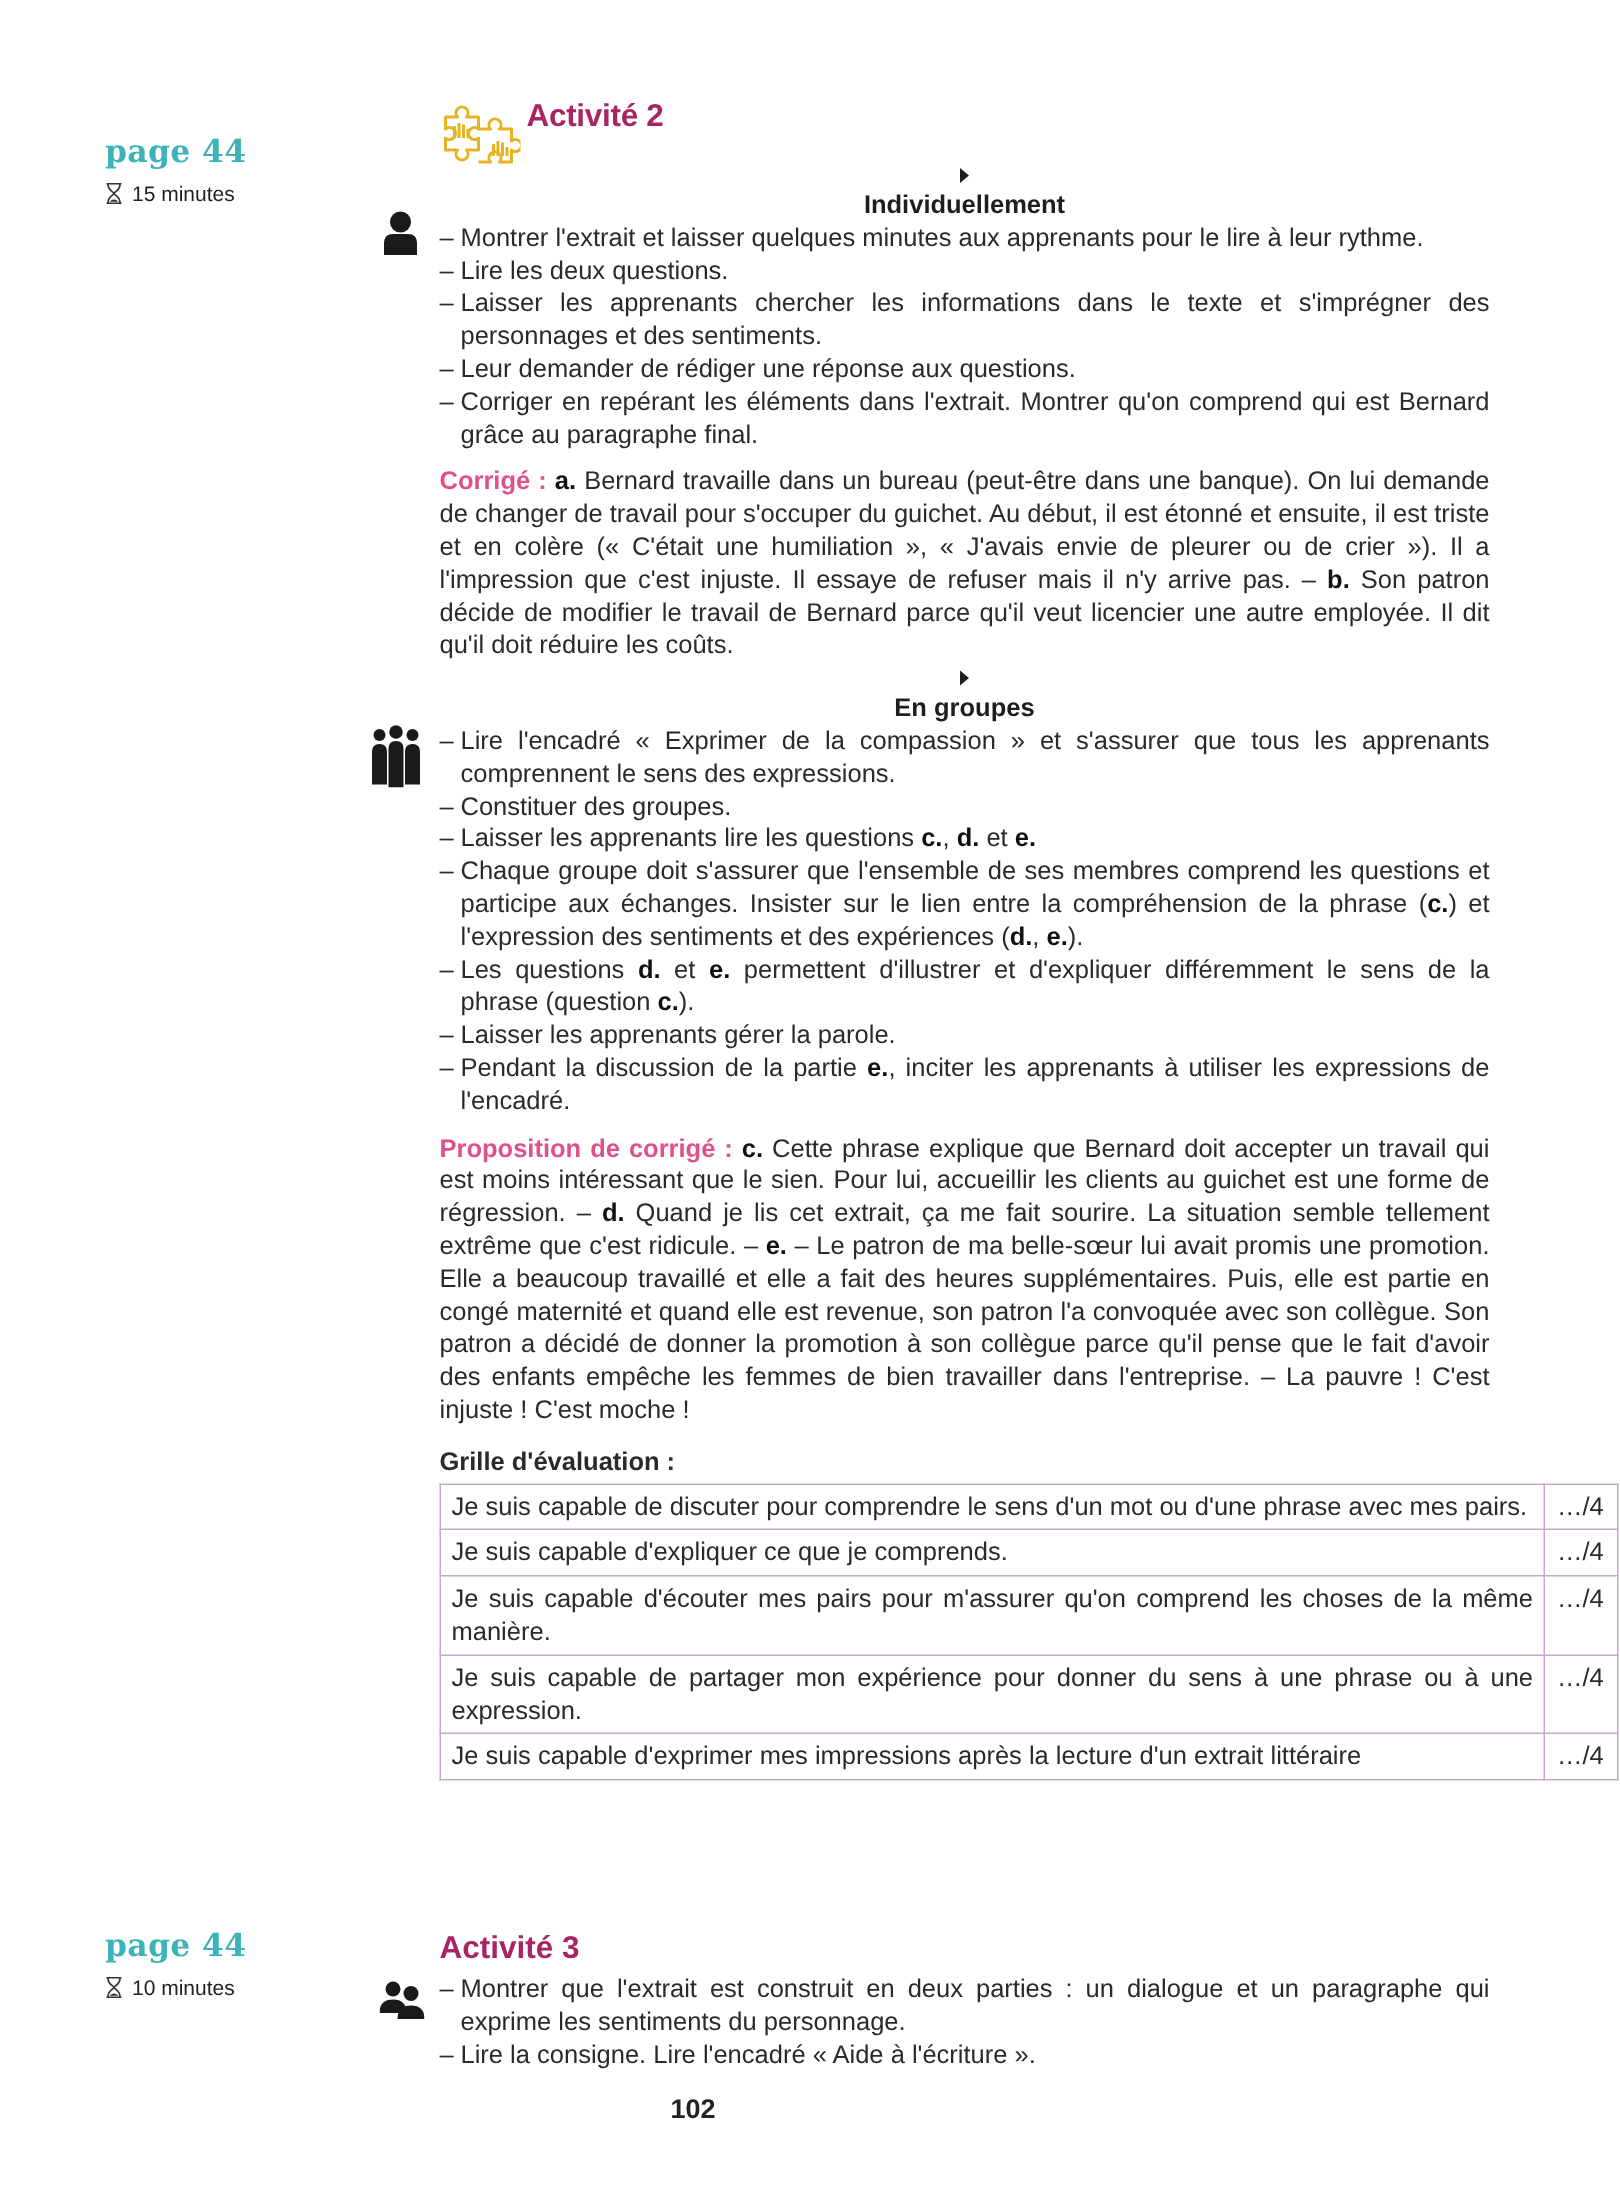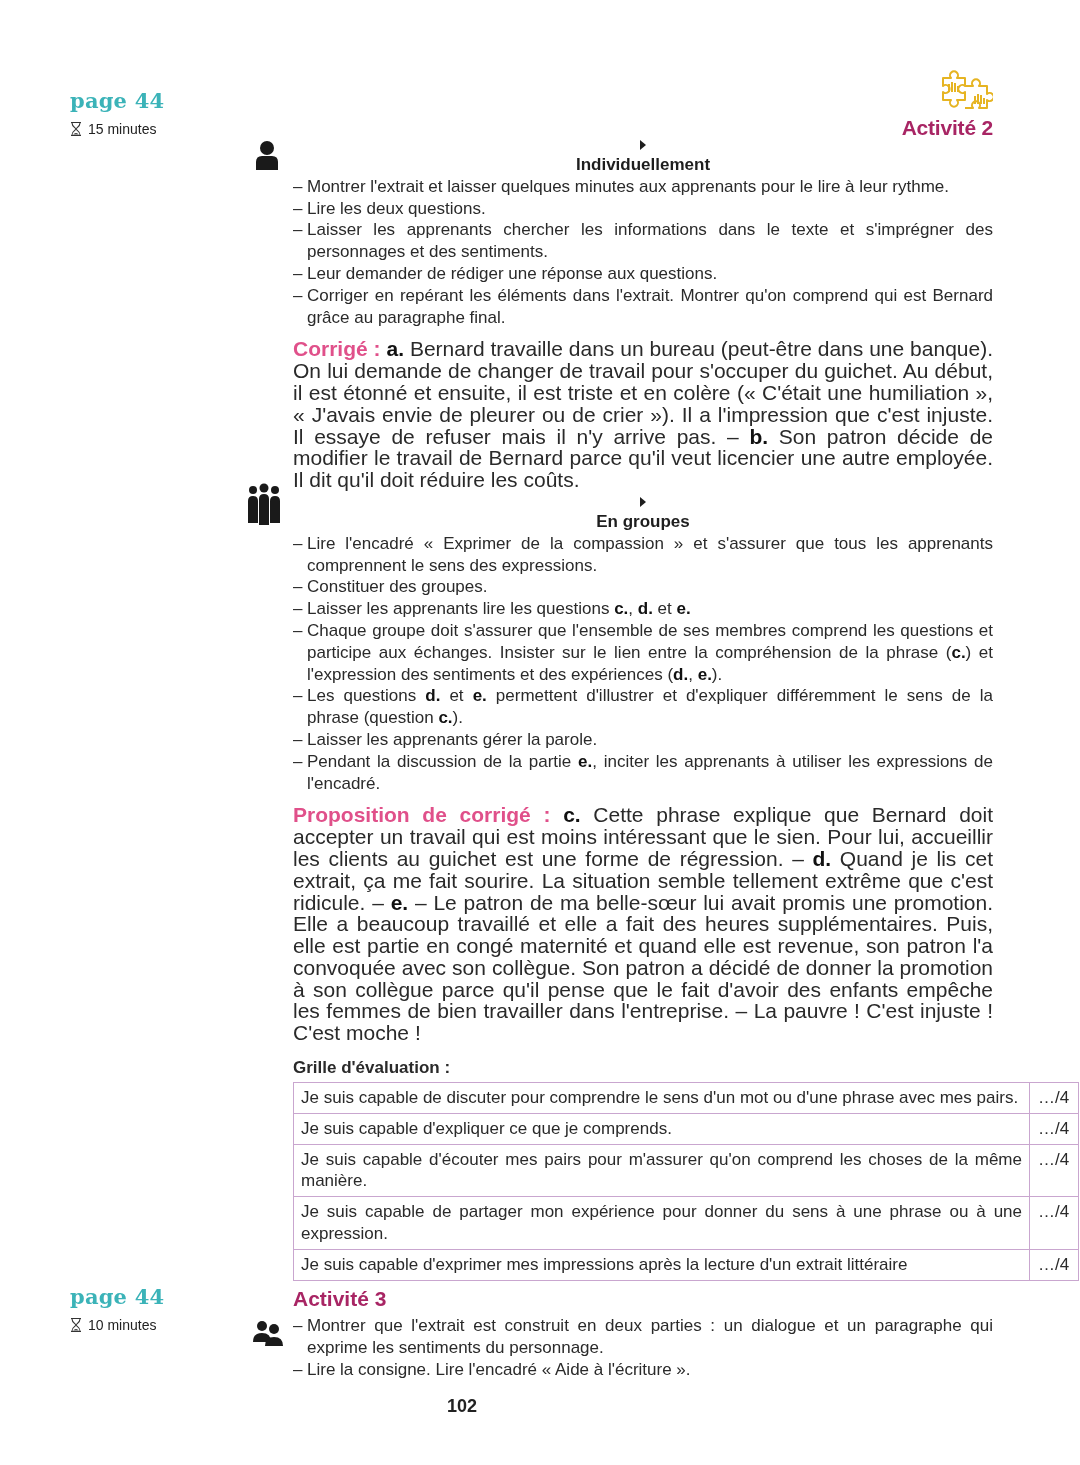--- a/index.html
+++ b/index.html
@@ -9,37 +9,37 @@
     color: #2a2a2a;
   }
   .margin-col { position: absolute; left: 70px; width: 170px; }
   .page-ref {
     font-family: "DejaVu Serif", "Liberation Serif", serif;
     font-weight: bold; color: #3bb3b8; font-size: 21px; letter-spacing: 0.2px;
   }
   .duration { margin-top: 8px; font-size: 14px; color: #222; display: flex; align-items: center; gap: 6px; }
   .hourglass { width: 12px; height: 14px; display: inline-block; }
   .content { position: absolute; left: 293px; width: 700px; }
-  .act-title { display: flex; align-items: flex-end; gap: 4px; flex-direction: column; }
+  .act-title { display: flex; gap: 4px; }
   .act-title h2 {
     margin: 0; font-size: 21px; font-weight: bold; color: #a82564;
     font-family: "Liberation Sans", sans-serif; letter-spacing: -0.2px;
   }
   .sub {
     font-weight: bold; font-size: 17px; color: #1e1e1e; display: flex; align-items: center; gap: 4px;
     line-height: 21.8px;
     flex-direction: column;
   }
   .tri { width: 0; height: 0; border-top: 5px solid transparent; border-bottom: 5px solid transparent; border-left: 6px solid #1e1e1e; display:inline-block; }
   ul.dash { list-style: none; margin: 0; padding: 0; }
   ul.dash li {
     position: relative; padding-left: 14px; font-size: 17px; line-height: 21.8px; text-align: justify;
   }
   ul.dash li::before { content: "–"; position: absolute; left: 0; top: 0; }
-  .para { font-size: 21px; line-height: 21.8px; text-align: justify; margin: 0; }
+  .para { font-size: 17px; line-height: 21.8px; text-align: justify; margin: 0; }
   .pink { color: #e0508a; font-weight: bold; }
   b { font-weight: bold; color: #111; }
   .side-icon { position: absolute; left: 255px; }
   table.grid { border-collapse: collapse; width: 786px; margin-top: 4px; }
   table.grid td { border: 1.5px solid #c9a6cf; font-size: 17px; line-height: 21.8px; padding: 4px 7px; text-align: justify; vertical-align: top; }
   table.grid td.score { width: 33px; text-align: left; padding-left: 8px; }
   .grid-title { font-weight: bold; font-size: 17px; margin: 0; }
   .page-num { position: absolute; left: 0; width: 924px; top: 1396px; text-align: center; font-weight: bold; font-size: 18px; color: #222; }
 </style>
 </head>

